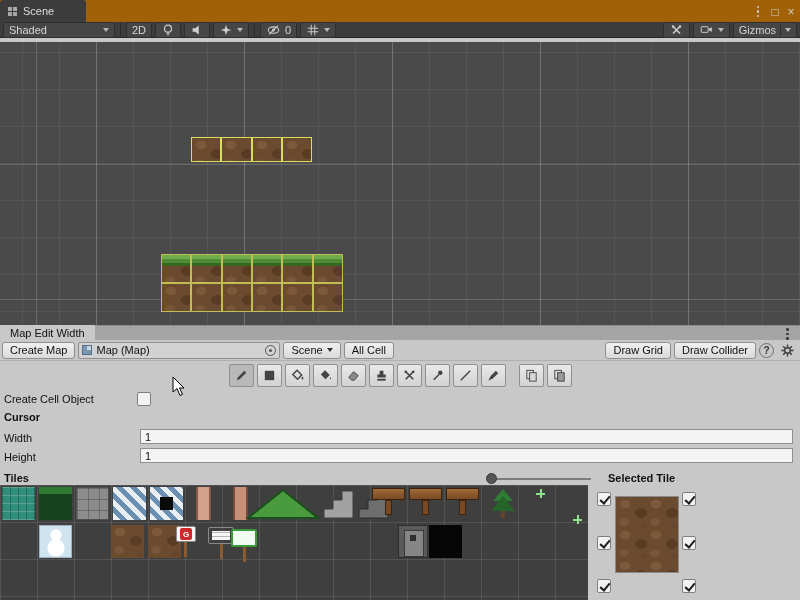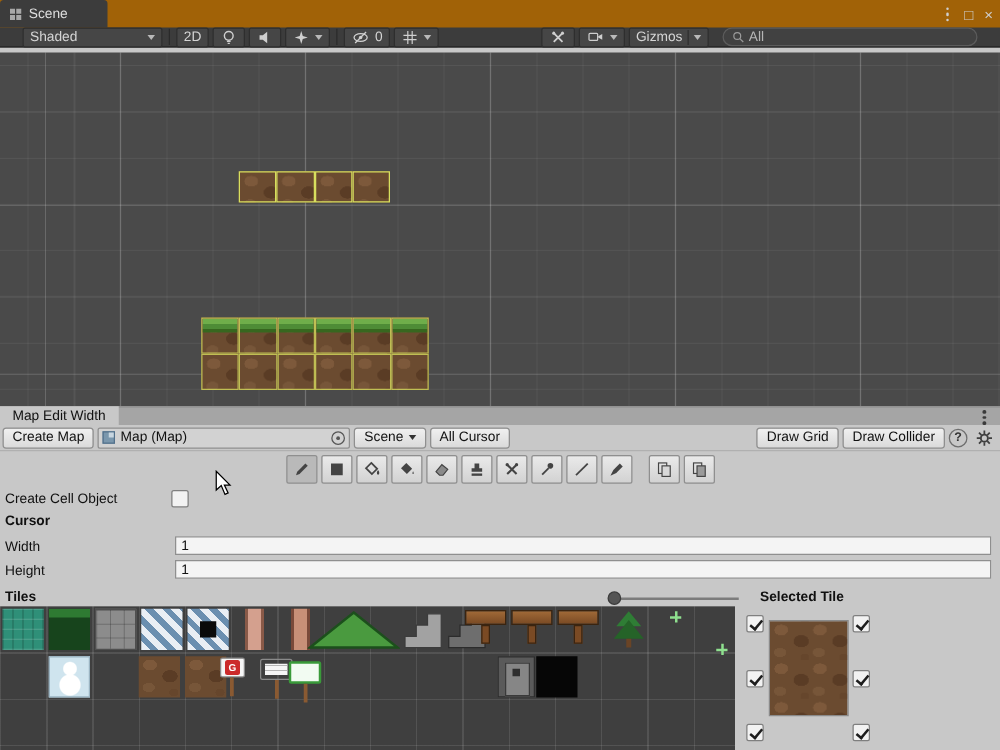--- a/index.html
+++ b/index.html
@@ -14,21 +14,21 @@
              display:flex;align-items:center;gap:6px;padding:0 12px 0 8px;border-radius:3px 3px 0 0}
   .grid-ic{width:9px;height:9px;display:grid;grid-template-columns:1fr 1fr;grid-template-rows:1fr 1fr;gap:1px}
   .grid-ic div{background:#a8a8a8}
   .winbtn{top:4px;width:16px;height:15px;color:#cfcfcf;display:flex;align-items:center;justify-content:center;font-size:12px}
   .vdots{display:flex;flex-direction:column;gap:2px;align-items:center}
   .vdots i{width:2.5px;height:2.5px;border-radius:50%;background:#cfcfcf;display:block}
   .vdots.dark i{background:#3a3a3a}
 
   
   #scenebar{left:0;top:22px;width:800px;height:16px;background:#3c3c3c;border-bottom:1px solid #232323;
-            display:flex;align-items:center;gap:3px;padding:0 18px;color:#d5d5d5}
+            display:flex;align-items:center;gap:3px;padding:0 3px;color:#d5d5d5}
   .tbtn{height:16px;display:flex;align-items:center;gap:4px;padding:0 5px;background:#464646;
         border:1px solid #2e2e2e;border-radius:2px;color:#d5d5d5;white-space:nowrap}
   .tsep{width:1px;height:13px;background:#2a2a2a;margin:0 2px}
   .caret{width:0;height:0;border-left:3.5px solid transparent;border-right:3.5px solid transparent;border-top:4px solid #b9b9b9}
   .caret.dark{border-top-color:#333}
   .vbar{width:1px;height:12px;background:#2e2e2e}
   #searchbox{height:15px;width:204px;margin-left:8px;background:#414141;border:1px solid #5c5c5c;border-radius:8px;
              display:flex;align-items:center;gap:3px;padding:0 6px}
   #searchbox input{background:transparent;border:none;outline:none;color:#b5b5b5;font-size:11px;width:150px;font-family:inherit}
 
@@ -209,27 +209,20 @@
         <rect x="1.5" y="4.5" width="8.5" height="7" rx="1" fill="none" stroke="#cfcfcf" stroke-width="1.2"></rect>
         <path d="M10.5 7.5l4-2.3v5.6l-4-2.3z" fill="#cfcfcf"></path>
       </svg>
       <span class="caret"></span>
     </div>
     <div class="tbtn">
       <span>Gizmos</span>
       <span class="vbar"></span>
       <span class="caret"></span>
     </div>
-    <div id="searchbox">
-      <svg width="11" height="11" viewBox="0 0 16 16">
-        <circle cx="7" cy="7" r="4" fill="none" stroke="#9a9a9a" stroke-width="1.4"></circle>
-        <path d="M10 10l4 4" stroke="#9a9a9a" stroke-width="1.4"></path>
-      </svg>
-      <input type="text" value="All" style="">
-    </div>
   </div>
 
   <div class="abs" id="scene">
     <div class="abs" id="dirt-strip">
       <div class="cell dirt-pat"></div>
       <div class="cell dirt-pat"></div>
       <div class="cell dirt-pat"></div>
       <div class="cell dirt-pat"></div>
     </div>
     <div class="abs" id="grass-block">
@@ -265,21 +258,21 @@
     <div class="lbtn">Create Map</div>
     <div class="objfield">
       <span class="mapic"></span>
       <span>Map (Map)</span>
       <span class="picker"></span>
     </div>
     <div class="lbtn">
       <span>Scene</span>
       <span class="caret dark"></span>
     </div>
-    <div class="lbtn">All Cursor</div>
+    <div class="lbtn">All Cell</div>
     <div class="lbtn" style="margin-left:auto">Draw Grid</div>
     <div class="lbtn">Draw Collider</div>
     <div class="helpq">?</div>
     <div style="display:flex;align-items:center;padding:0 3px">
       <svg width="15" height="15" viewBox="0 0 16 16">
         <circle cx="8" cy="8" r="3" fill="none" stroke="#3f3f3f" stroke-width="1.6"></circle>
         <path d="M8 1.5v3M8 11.5v3M1.5 8h3M11.5 8h3M3.4 3.4l2.1 2.1M10.5 10.5l2.1 2.1M12.6 3.4l-2.1 2.1M5.5 10.5l-2.1 2.1" stroke="#3f3f3f" stroke-width="1.5"></path>
       </svg>
     </div>
   </div>

